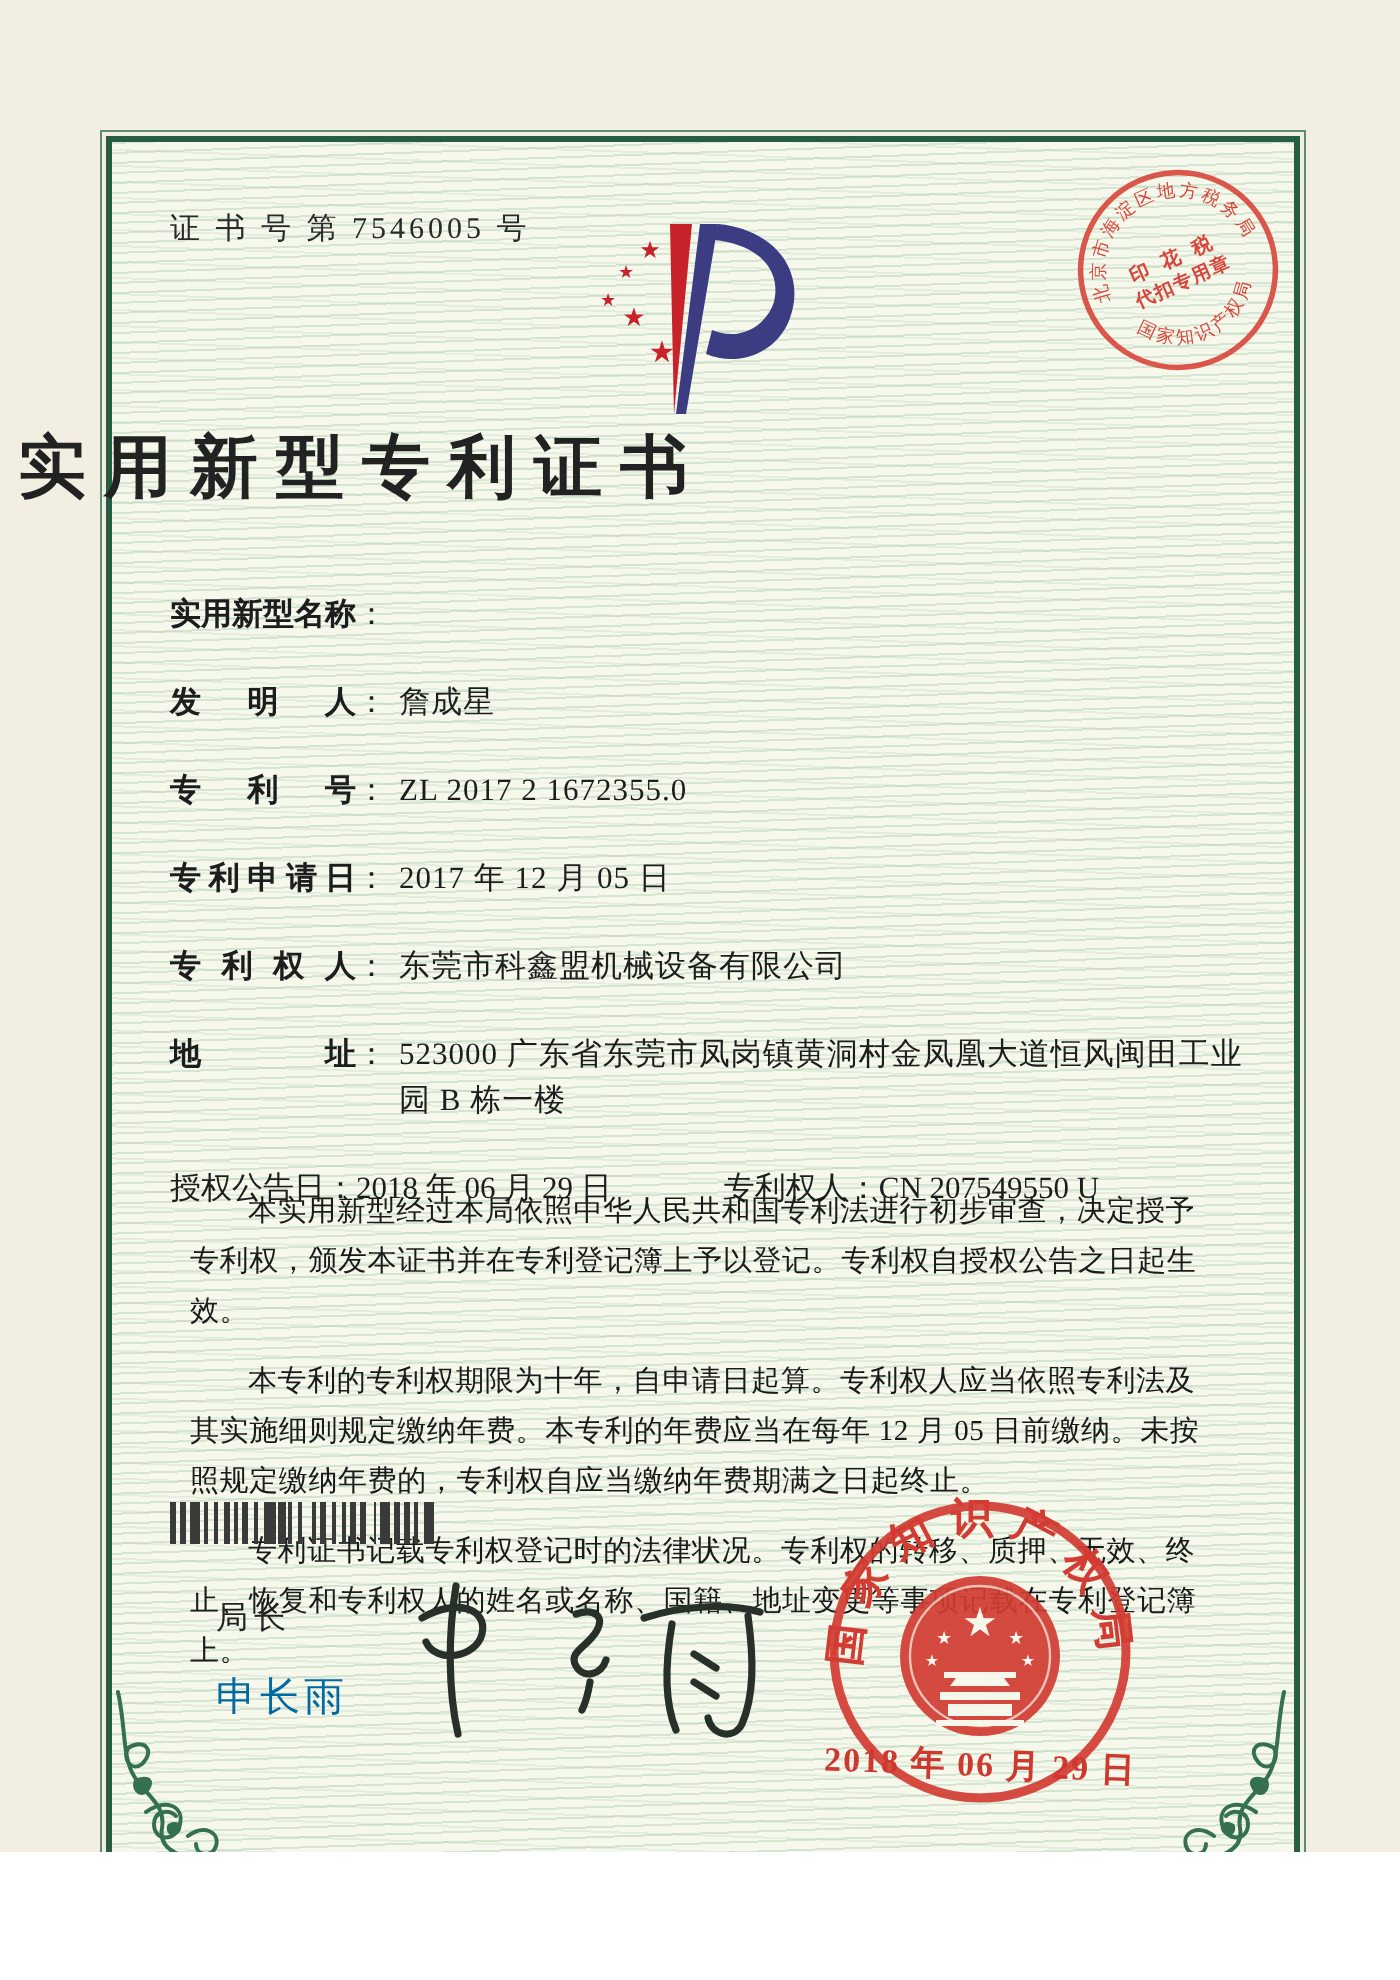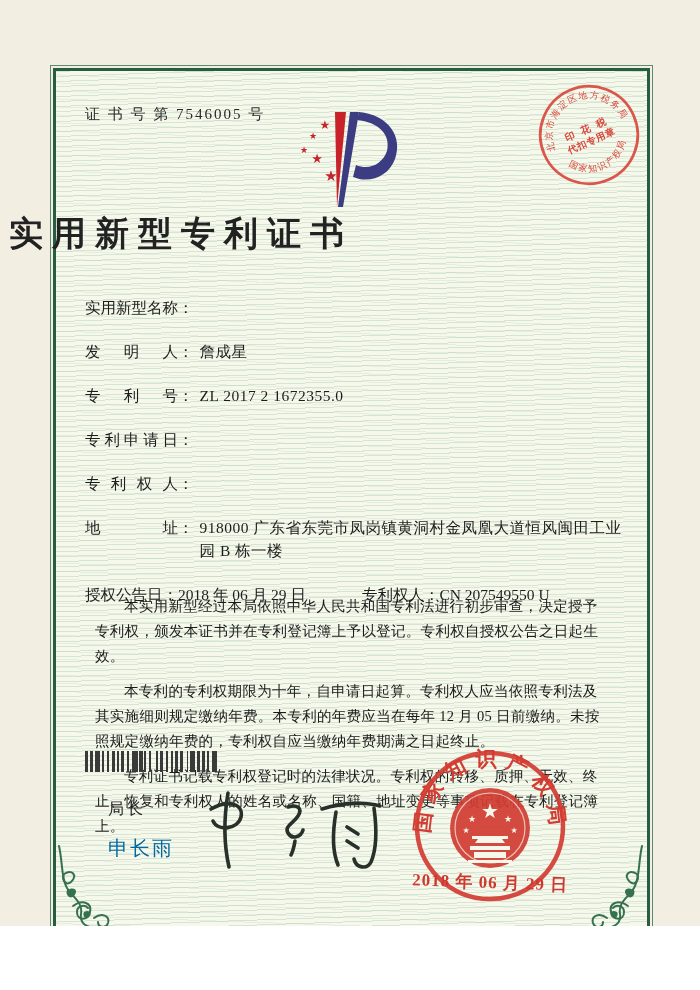--- a/index.html
+++ b/index.html
@@ -12,21 +12,21 @@
     background-color:#f6f8ec;
     background-image:
       repeating-linear-gradient(178deg, rgba(139,186,150,.30) 0px, rgba(139,186,150,.30) 1px, rgba(0,0,0,0) 1px, rgba(0,0,0,0) 5px),
       repeating-linear-gradient(182deg, rgba(139,186,150,.16) 0px, rgba(139,186,150,.16) 1px, rgba(0,0,0,0) 1px, rgba(0,0,0,0) 8px);}
   .abs{position:absolute;}
   .cert-no{left:85px;top:105px;font-size:15px;color:#2a2a2a;letter-spacing:2px;}
   .title{left:0;top:211px;width:700px;text-align:left;font-size:34px;font-weight:600;
     color:#222;letter-spacing:9px;text-indent:9px;}
   .rows{left:85px;top:296px;width:545px;font-size:15.5px;color:#1d1d1d;}
   .row{display:flex;align-items:flex-start;margin-bottom:21px;line-height:23px;}
-  .row .lbl{width:93px;flex:0 0 93px;text-align:justify;text-align-last:justify;}
+  .row .lbl{width:93px;flex:0 0 93px;text-align:justify;text-align-last:justify;font-weight:bold;}
   .row .colon{flex:0 0 14px;}
   .row .val{margin-left:6px;flex:1;letter-spacing:.5px;}
   .grant-row{display:flex;line-height:23px;}
   .grant-right{margin-left:56px;}
   .body-text{left:85px;top:584px;width:532px;font-size:14.5px;line-height:25px;color:#1a1a1a;}
   .body-text p{margin:10px;text-indent:2em;letter-spacing:.3px;}
   .barcode{left:85px;top:751px;width:186px;height:21px;font-size:0;white-space:nowrap;}
   .barcode span{display:inline-block;height:100%;}
   .barcode .b{background:#3a3a3a;}
   .director-title{left:108px;top:799px;font-size:16px;color:#222;letter-spacing:3px;}
@@ -107,29 +107,31 @@
       <span class="val">詹成星</span>
     </div>
     <div class="row">
       <span class="lbl">专利号</span>
         <span class="colon">：</span>
       <span class="val">ZL 2017 2 1672355.0</span>
     </div>
     <div class="row">
       <span class="lbl">专利申请日</span>
         <span class="colon">：</span>
+      <span class="val">2017 年 12 月 05 日</span>
     </div>
     <div class="row">
       <span class="lbl">专利权人</span>
         <span class="colon">：</span>
+      <span class="val">东莞市科鑫盟机械设备有限公司</span>
     </div>
     <div class="row">
       <span class="lbl">地址</span>
         <span class="colon">：</span>
-      <span class="val">918000 广东省东莞市凤岗镇黄洞村金凤凰大道恒风闽田工业园 B 栋一楼</span>
+      <span class="val">523000 广东省东莞市凤岗镇黄洞村金凤凰大道恒风闽田工业园 B 栋一楼</span>
     </div>
     <div class="grant-row">
       <span>授权公告日</span>
         <span>：</span>
       <span>2018 年 06 月 29 日</span>
       <span class="grant-right">专利权人</span>
         <span>：</span>
       <span>CN 207549550 U</span>
     </div>
   </div>

